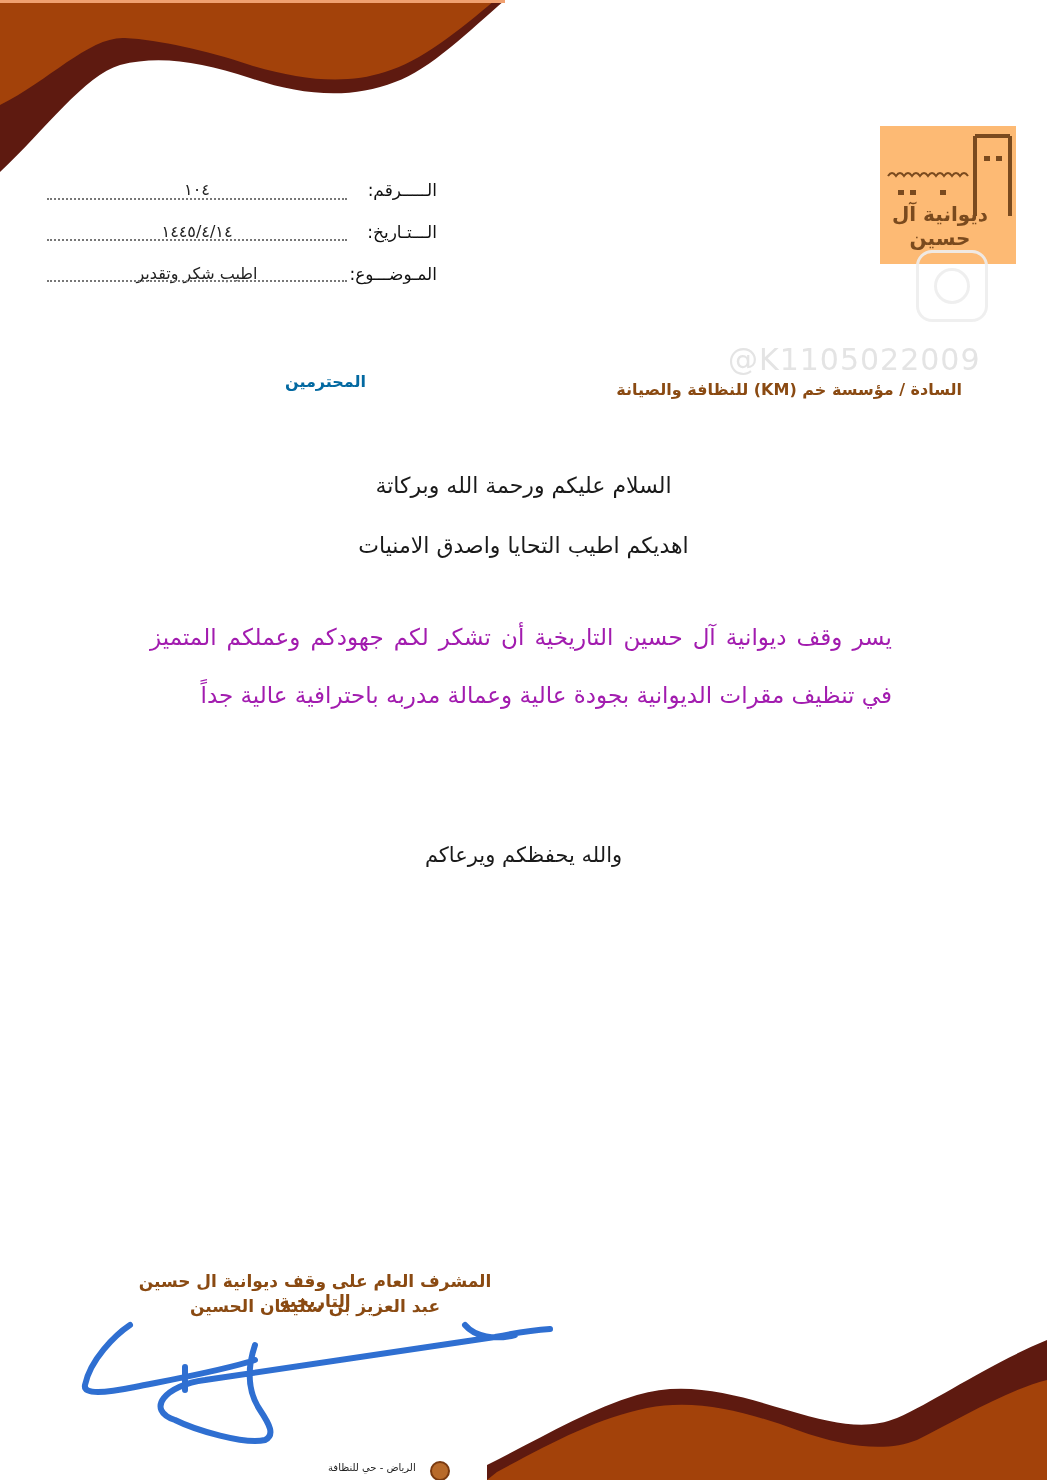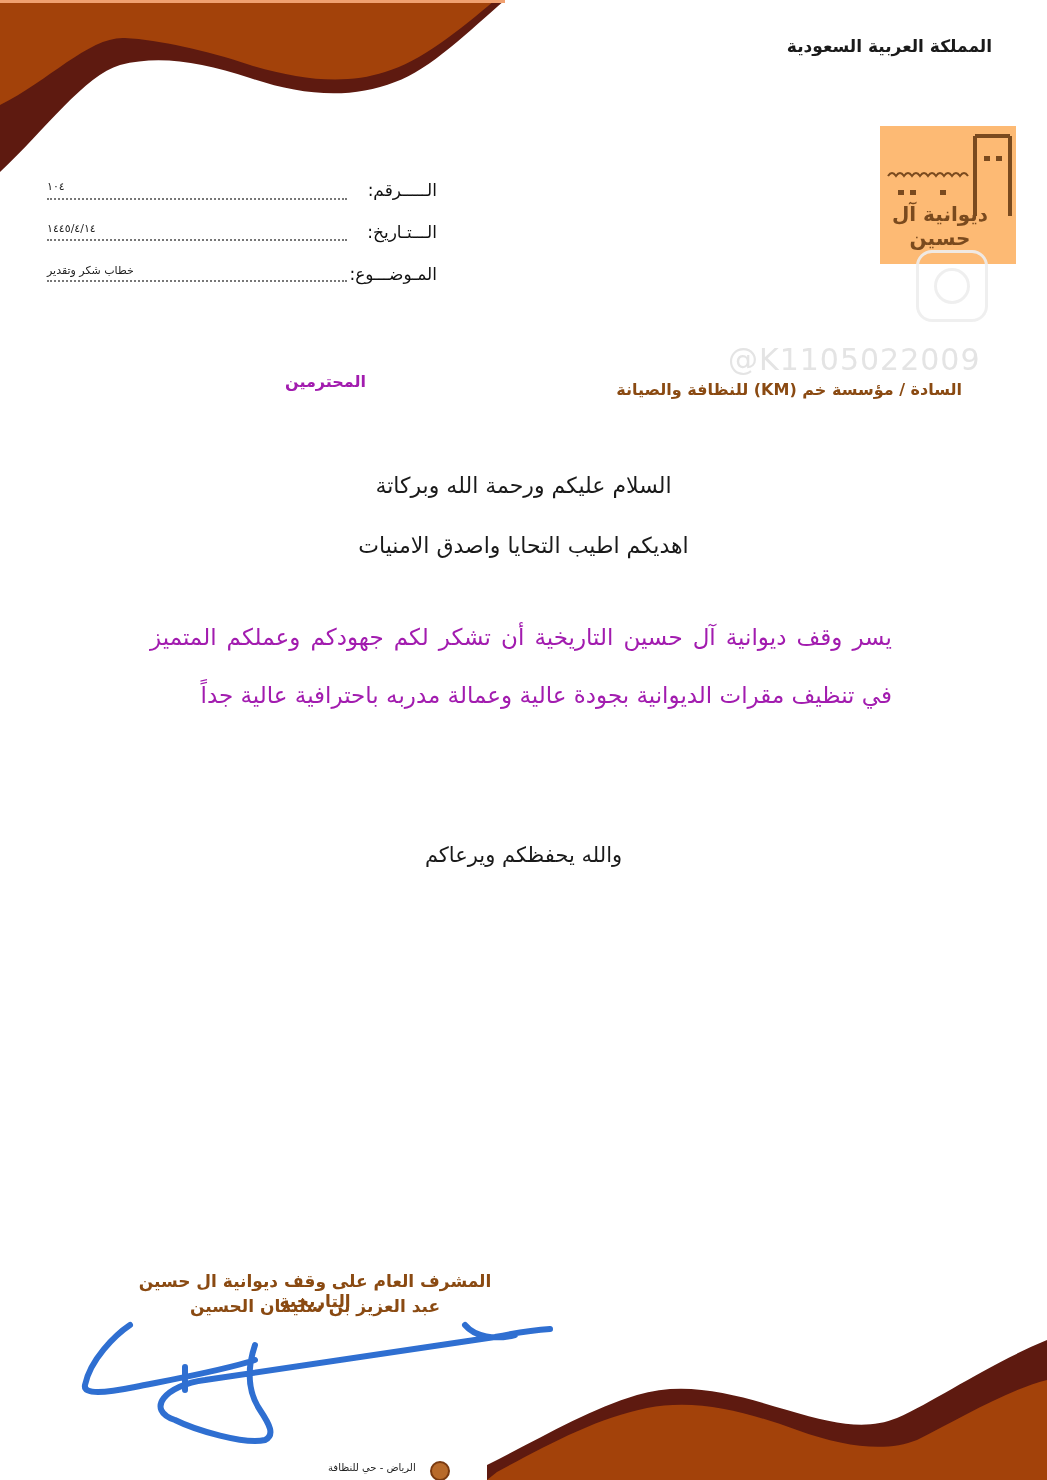--- a/index.html
+++ b/index.html
@@ -8,23 +8,23 @@
   svg.deco { position:absolute; }
   .header-org { right:55px; top:30px; text-align:right; direction:rtl; font-weight:bold; color:#1a1a1a; }
   .header-org div { font-size:17px; line-height:33px; }
   .logo { left:880px; top:126px; width:136px; height:138px; background:#fdba74; }
   .logo-text { position:absolute; left:6px; top:76px; font-size:20px; font-weight:bold; color:#7a4a1e; direction:rtl; width:108px; text-align:center; }
   .ig { left:916px; top:250px; width:66px; height:66px; border:3px solid #eeeeee; border-radius:16px; opacity:.9; }
   .ig::after { content:""; position:absolute; left:15px; top:15px; width:30px; height:30px; border:3px solid #eeeeee; border-radius:50%; }
   .meta-row { right:700px; width:300px; direction:rtl; }
   .meta-label { position:absolute; right:-90px; font-size:17px; font-weight:normal; color:#111; white-space:nowrap; }
   .meta-line { position:absolute; right:0; left:0; border-bottom:2px dotted #777; }
-  .meta-val { position:absolute; left:0; right:0; text-align:left; font-size:11px; color:#222; }
+  .meta-val { position:absolute; left:0; right:0; text-align:center; font-size:16px; color:#222; }
   .recipient { right:85px; top:380px; direction:rtl; font-size:16px; font-weight:bold; color:#8a4a12; }
-  .honor { left:285px; top:372px; direction:rtl; font-size:16px; font-weight:bold; color:#a21caf; }
+  .honor { left:285px; top:372px; direction:rtl; font-size:16px; font-weight:bold; color:#0369a1; }
   .watermark { left:728px; top:342px; font-size:30px; color:#e4e4e4; letter-spacing:1px; }
   .centered { left:0; width:1047px; text-align:center; direction:rtl; font-size:22px; color:#1a1a1a; }
   .body-para { left:150px; width:742px; top:608px; direction:rtl; text-align:justify; font-size:23px; line-height:58px; color:#a21caf; }
   .sign-title { left:110px; width:410px; top:1246px; direction:rtl; text-align:center; font-size:17px; font-weight:bold; color:#8a4a12;margin-top:25px; }
   .sign-name { left:170px; width:270px; top:1296px; direction:rtl; text-align:right; font-size:17px; font-weight:bold; color:#8a4a12; }
   .footer { left:328px; top:1462px; direction:rtl; font-size:10px; color:#222; }
   .footer-icon { left:430px; top:1461px; width:20px; height:20px; border-radius:50%; background:#b86a2a; border:2px solid #7a3a10; box-sizing:border-box; }
 </style>
 </head>
 <body>
@@ -34,21 +34,20 @@
   <path d="M0,0 L495,0 C460,30 420,62 385,72 C345,85 300,80 250,65 C205,50 160,40 125,38 C90,36 50,80 0,105 Z" fill="#a3420a"></path>
   <rect x="0" y="0" width="505" height="3" fill="#f0a070"></rect>
 </svg>
 
 <svg class="deco" width="560" height="140" style="left:487px;top:1340px" viewBox="0 0 560 140">
   <path d="M0,140 L0,125 C50,100 100,70 150,55 C200,40 250,55 300,70 C350,85 380,90 410,78 C450,60 500,25 560,0 L560,140 Z" fill="#5e1a10"></path>
   <path d="M0,140 L10,132 C60,105 110,78 160,68 C210,58 260,72 310,90 C360,108 400,112 430,100 C470,80 520,50 560,40 L560,140 Z" fill="#a3420a"></path>
 </svg>
 
 <div class="abs header-org">
-  <div>المملكة العربية السعودية</div>
 </div>
 
 <div class="abs logo">
   <svg width="136" height="138" viewBox="0 0 136 138" style="position:absolute;left:0;top:0">
     <path d="M95,10 L95,90 M130,10 L130,90 M95,10 L130,10" stroke="#7a4a1e" stroke-width="4" fill="none"></path>
     <path d="M8,50 q4,-6 8,0 q4,-6 8,0 q4,-6 8,0 q4,-6 8,0 q4,-6 8,0 q4,-6 8,0 q4,-6 8,0 q4,-6 8,0 q4,-6 8,0 q4,-6 8,0" stroke="#7a4a1e" stroke-width="2" fill="none"></path>
     <rect x="18" y="64" width="6" height="5" fill="#7a4a1e"></rect>
     <rect x="30" y="64" width="6" height="5" fill="#7a4a1e"></rect>
     <rect x="60" y="64" width="6" height="5" fill="#7a4a1e"></rect>
     <rect x="104" y="30" width="6" height="5" fill="#7a4a1e"></rect>
@@ -63,21 +62,21 @@
   <span class="meta-val" style="top:0">١٠٤</span>
   <span class="meta-line" style="top:18px"></span>
 </div>
 <div class="abs meta-row" style="top:222px">
   <span class="meta-label" style="top:0">الـــتـاريخ:</span>
   <span class="meta-val" style="top:0">١٤٤٥/٤/١٤</span>
   <span class="meta-line" style="top:17px"></span>
 </div>
 <div class="abs meta-row" style="top:264px">
   <span class="meta-label" style="top:0">المـوضـــوع:</span>
-  <span class="meta-val" style="top:0">خطاب شكر وتقدير</span>
+  <span class="meta-val" style="top:0">اطيب شكر وتقدير</span>
   <span class="meta-line" style="top:16px"></span>
 </div>
 
 <div class="abs watermark">@K1105022009</div>
 <div class="abs recipient">السادة / مؤسسة خم (KM) للنظافة والصيانة</div>
 <div class="abs honor">المحترمين</div>
 
 <div class="abs centered" style="top:473px">السلام عليكم ورحمة الله وبركاتة</div>
 <div class="abs centered" style="top:533px">اهديكم اطيب التحايا واصدق الامنيات</div>
 

